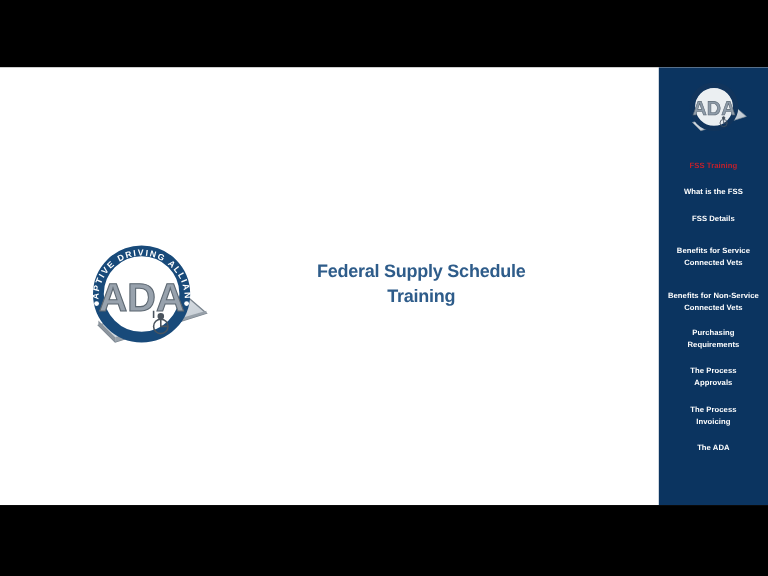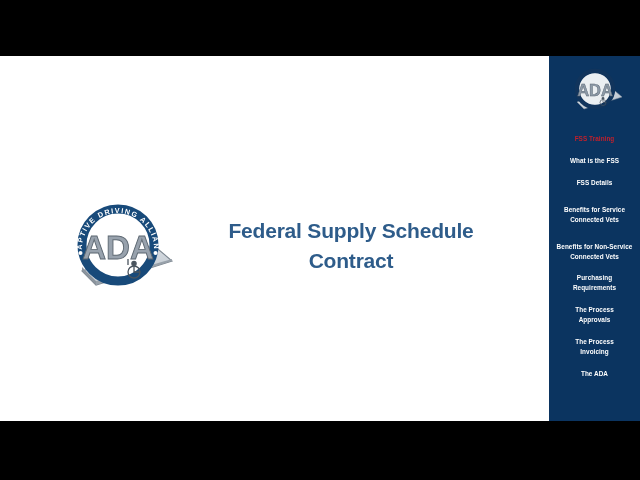--- a/index.html
+++ b/index.html
@@ -36,21 +36,21 @@
     width:112px; height:100px;
   }
   #logo-wrap svg { display:block; width:112px; height:100px; }
 
   
   #slide-title {
     position:absolute; left:186px; top:160px;
     width:330px;
     text-align:center;
     color:#2e5c8a;
-    font-size:21px;
+    font-size:15px;
     font-weight:bold;
     line-height:1.42;
     letter-spacing:-0.2px;
   }
   #slide-title .ln { display:block; }
 
   
   #sidebar {
     position:absolute; left:549px; top:0;
     width:91px; height:365px;
@@ -129,21 +129,21 @@
             <circle cx="72" cy="79" r="6"></circle>
             <circle cx="72" cy="70.5" r="2.1" fill="#4a545e"></circle>
             <path d="M72 73 L72 79 L78 79"></path>
             <path d="M66 66 L66 72"></path>
           </g>
         </svg>
       </div>
 
       <div id="slide-title">
         <span class="ln">Federal Supply Schedule</span>
-        <span class="ln">Contract</span>
+        <span class="ln">Training</span>
       </div>
 
     </div>
 
     <div id="sidebar">
 
       <div id="sidebar-logo">
         <svg viewBox="0 0 112 100" xmlns="http://www.w3.org/2000/svg">
           <defs>
             <linearGradient id="rampg2" x1="0" y1="0" x2="1" y2="1">

